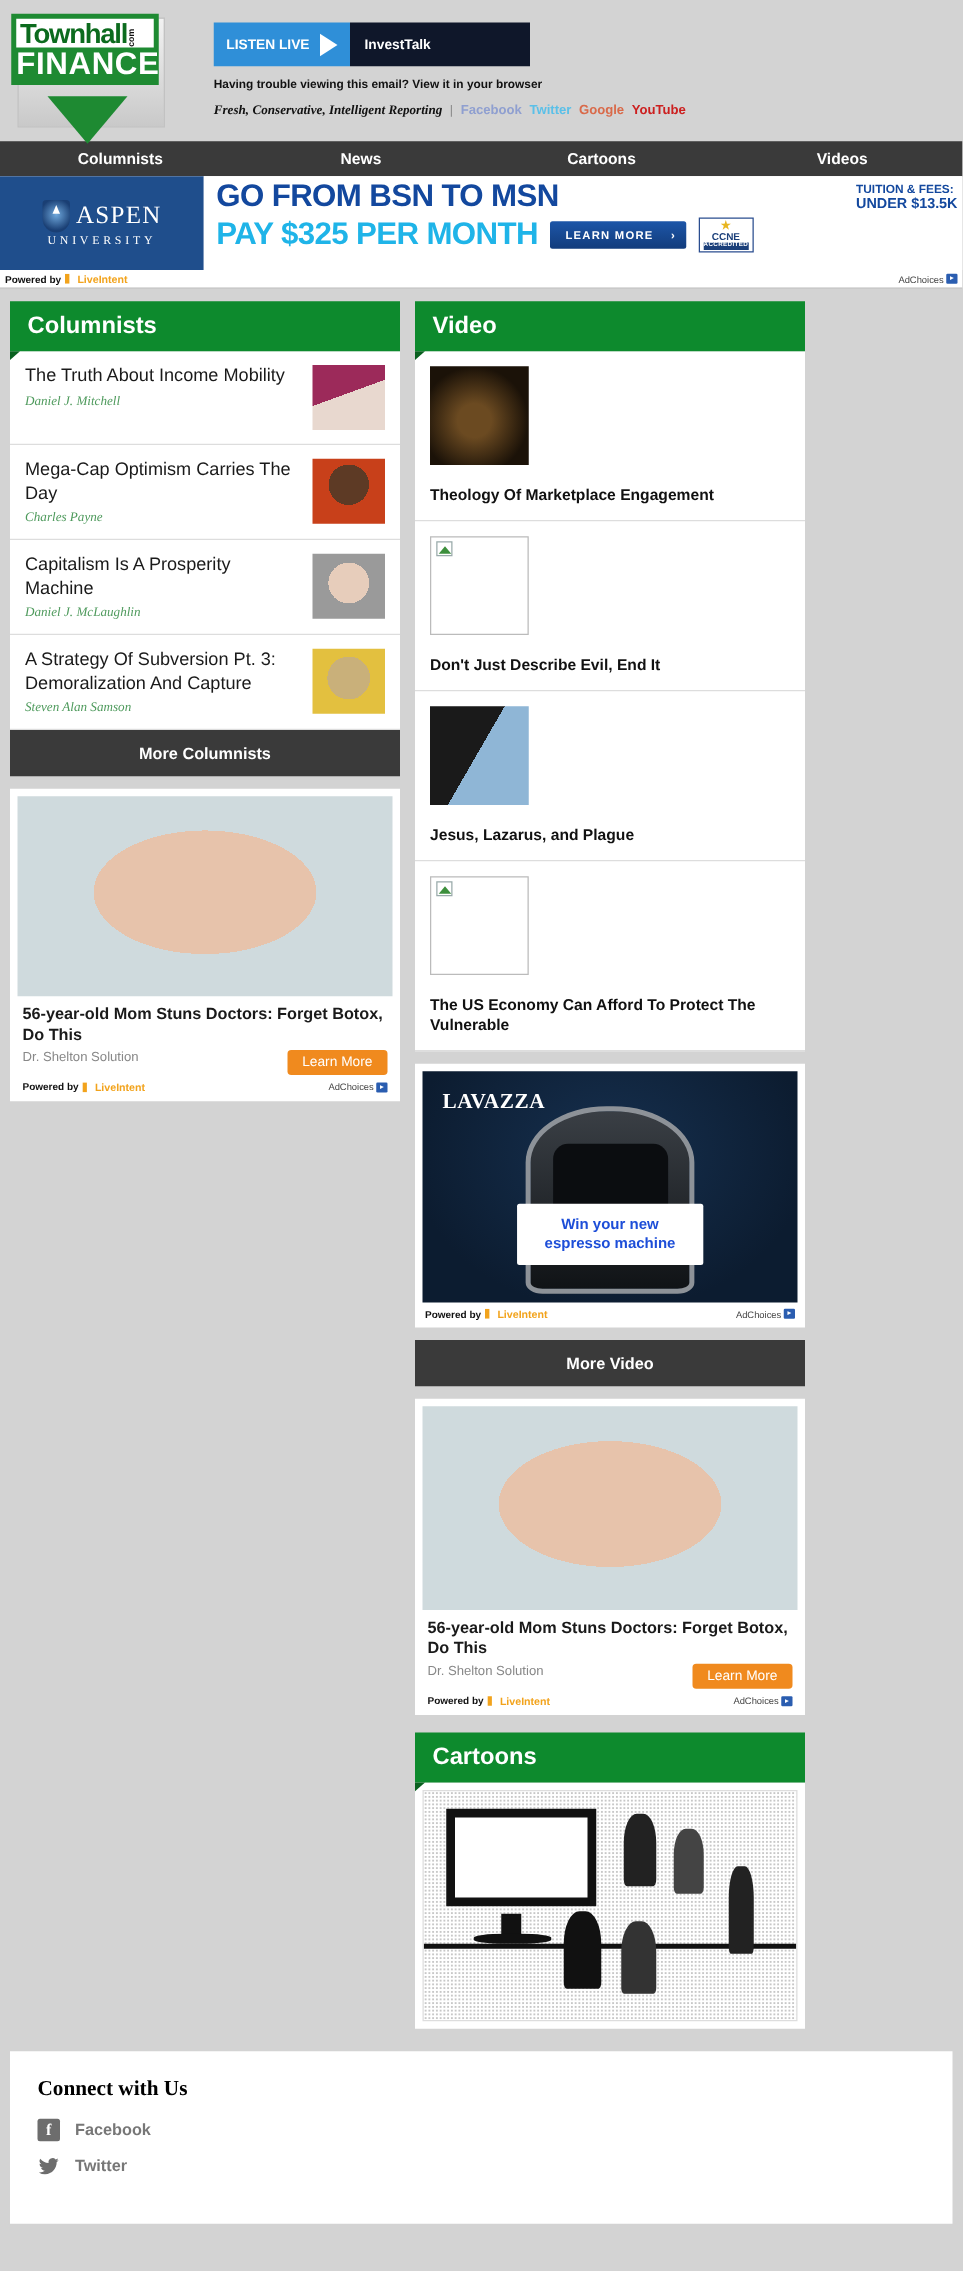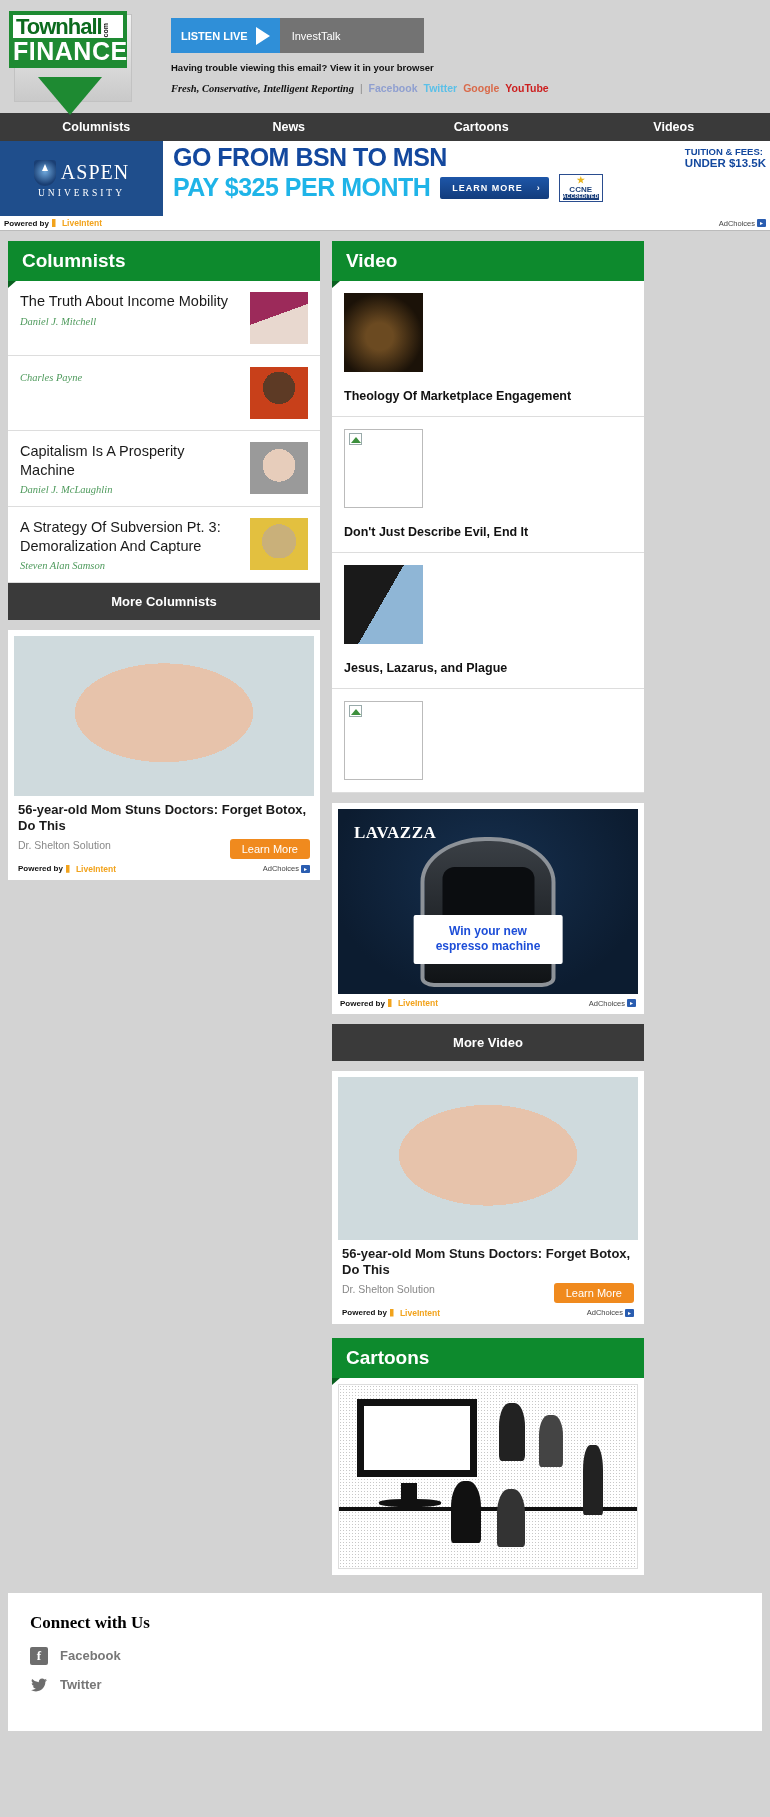--- a/index.html
+++ b/index.html
@@ -97,24 +97,24 @@
     gap: 8px;
     padding: 0 10px;
   }
   .play-tri {
     width: 0; height: 0;
     border-top: 9px solid transparent;
     border-bottom: 9px solid transparent;
     border-left: 14px solid #fff;
   }
   .listen-show {
-    background: #737373;
+    background: #0f172a;
     color: #fff;
     font-size: 11px;
-    font-weight: normal;
+    font-weight: bold;
     display: flex;
     align-items: center;
     padding: 0 12px;
     flex: 1;
   }
   .trouble {
     font-size: 9.5px;
     font-weight: bold;
     color: #111;
     margin-top: 9px;
@@ -693,20 +693,21 @@
         <div class="art">
           <div>
             <div class="art-title">The Truth About Income Mobility</div>
             <div class="art-author">Daniel J. Mitchell</div>
           </div>
           <div class="thumb" style="background:linear-gradient(160deg,#9c2a5a 0 45%,#e8d8cf 45% 100%);"></div>
         </div>
 
         <div class="art">
           <div>
+            <div class="art-title">Mega-Cap Optimism Carries The Day</div>
             <div class="art-author">Charles Payne</div>
           </div>
           <div class="thumb" style="background:radial-gradient(circle at 50% 40%,#5d3a25 0 38%,#c8401a 38% 100%);"></div>
         </div>
 
         <div class="art">
           <div>
             <div class="art-title">Capitalism Is A Prosperity Machine</div>
             <div class="art-author">Daniel J. McLaughlin</div>
           </div>
@@ -770,20 +771,21 @@
 
         <div class="vid">
           <div class="vid-thumb" style="background:linear-gradient(120deg,#1a1a1a 0 48%,#8fb6d6 48% 100%);"></div>
           <div class="vid-title">Jesus, Lazarus, and Plague</div>
         </div>
 
         <div class="vid">
           <div class="vid-thumb broken">
             <span class="broken-ico"></span>
           </div>
+          <div class="vid-title">The US Economy Can Afford To Protect The Vulnerable</div>
         </div>
 
       </div>
 
       <div class="lav-card">
         <div class="lav-img">
           <div class="lav-word">LAVAZZA</div>
           <div class="lav-machine">
             <div class="lav-panel"></div>
           </div>

